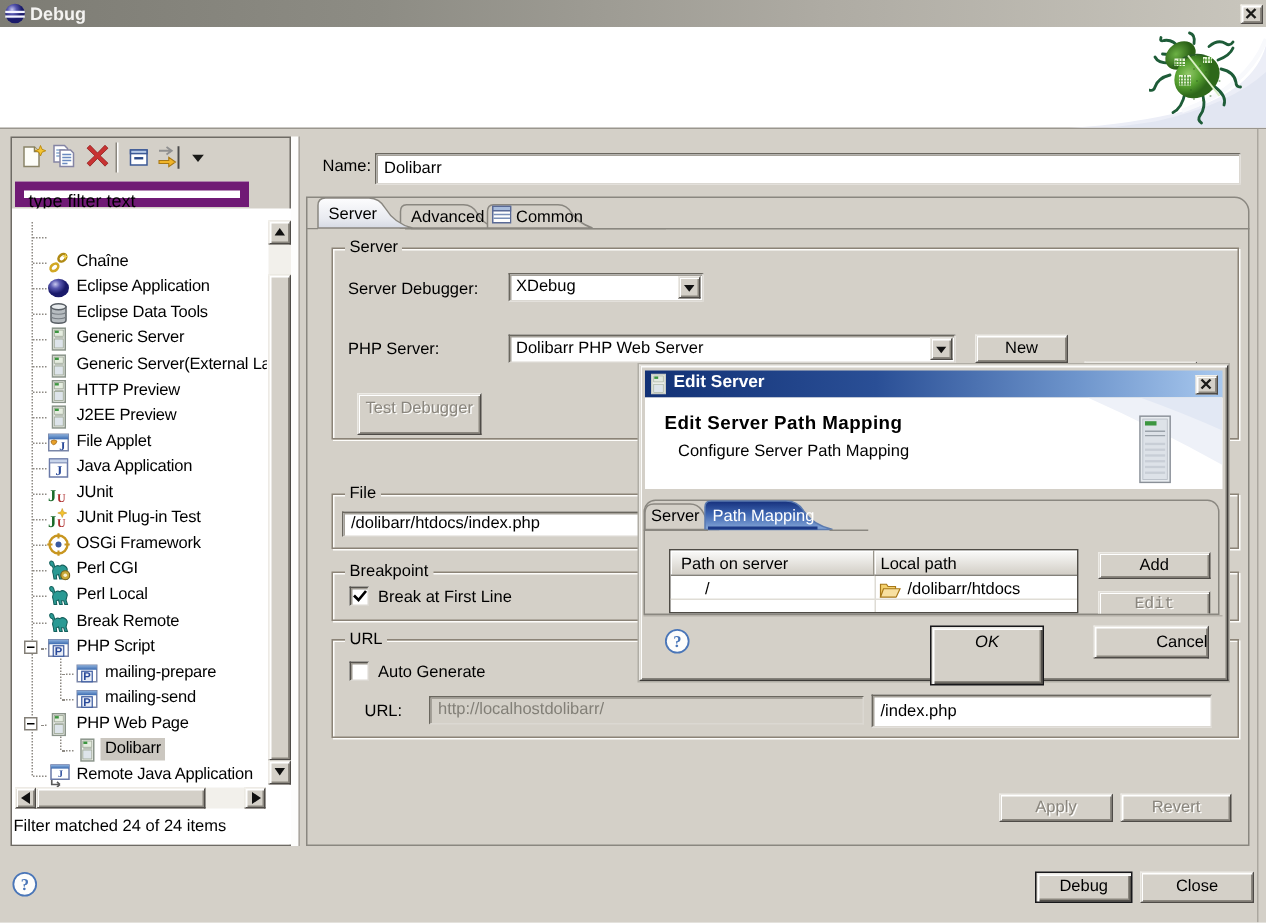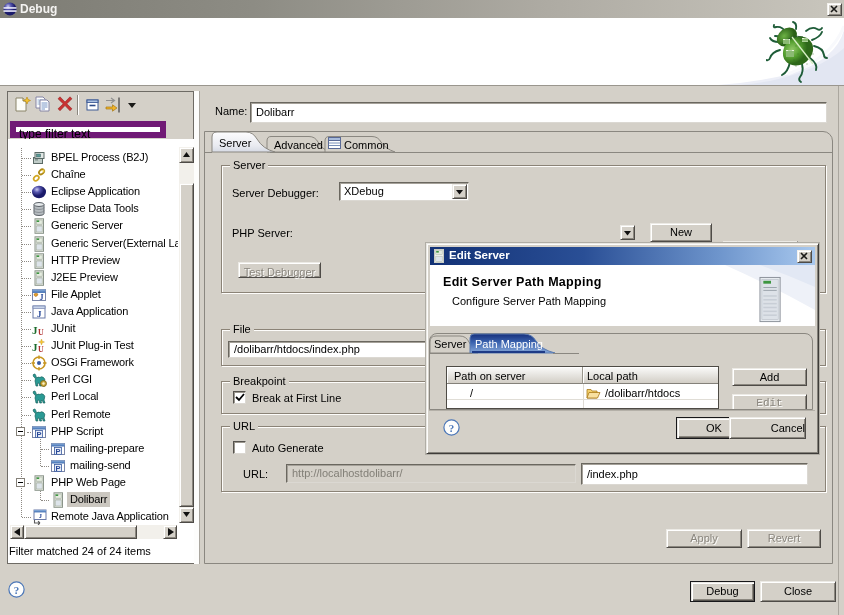--- a/index.html
+++ b/index.html
@@ -166,29 +166,21 @@
     <path d="M15 1.5 V16.5" stroke="#4a4a4a" stroke-width="1.3"></path>
     <path d="M2 4.5 H9.5 M7 2 L10.5 4.5 L7 7" stroke="#909090" stroke-width="1.2" fill="none"></path>
     <path d="M2 11 H8.5 L8.5 8.8 L13 12 L8.5 15.2 L8.5 13 L2 13 Z" fill="#f0b429" stroke="#a87814" stroke-width="0.7"></path>
   </svg>
   <svg class="abs" style="left:128px;top:103px;" width="8" height="6" viewBox="0 0 8 6">
       <path d="M0 0 L8 0 L4 5 Z" fill="#1a1a18"></path>
     </svg>
 
 <div class="fld abs" style="left:10px;top:121px;width:156px;height:17px;border:6px solid #701a75;box-shadow:none;padding:1px 3px;font-size:12px;line-height:13px;">type filter text</div>
 <div class="abs" style="left:8px;top:139px;width:186px;height:424px;background:#fff;"></div>
-<div class="dotv" style="left:21px;top:148px;height:369px;"></div><div class="dotv" style="left:40px;top:434px;height:32px;"></div><div class="dotv" style="left:40px;top:485px;height:15px;"></div><div class="doth" style="left:22px;top:158px;width:9px;"></div><div class="trow" style="left:8px;top:150px;width:170px;overflow:hidden;">
-      <svg class="abs" style="left:23px;top:0px;" width="16" height="16" viewBox="0 0 16 16">
-    <rect x="2.5" y="7.5" width="9" height="6" fill="#c0ccc8" stroke="#5a6a66"></rect>
-    <rect x="4" y="2.5" width="9" height="6" fill="#e2e8e6" stroke="#5a6a66"></rect>
-    <rect x="5.5" y="4" width="4" height="3" fill="#5a9a96" stroke="#3a5a58" stroke-width="0.5"></rect>
-    <rect x="4" y="9" width="3" height="1.6" fill="#8a9a96"></rect>
-      </svg>
-      <span class="tlbl" style="left:43px;">BPEL Process (B2J)</span>
-    </div><div class="doth" style="left:22px;top:175px;width:9px;"></div><div class="trow" style="left:8px;top:167px;width:170px;overflow:hidden;">
+<div class="dotv" style="left:21px;top:148px;height:369px;"></div><div class="dotv" style="left:40px;top:434px;height:32px;"></div><div class="dotv" style="left:40px;top:485px;height:15px;"></div><div class="doth" style="left:22px;top:158px;width:9px;"></div><div class="doth" style="left:22px;top:175px;width:9px;"></div><div class="trow" style="left:8px;top:167px;width:170px;overflow:hidden;">
       <svg class="abs" style="left:23px;top:0px;" width="16" height="16" viewBox="0 0 16 16">
     <g transform="rotate(-42 8 8)">
     <ellipse cx="3.8" cy="8.6" rx="2.9" ry="2.1" fill="none" stroke="#d2a824" stroke-width="1.7"></ellipse>
     <ellipse cx="12" cy="7.4" rx="2.9" ry="2.1" fill="none" stroke="#b08a14" stroke-width="1.7"></ellipse>
         </g>
     <path d="M12.5 2 L13 3.5 L14.5 4 L13 4.5 L12.5 6 L12 4.5 L10.5 4 L12 3.5 Z" fill="#f4d450"></path>
       </svg>
       <span class="tlbl" style="left:43px;">Chaîne</span>
     </div><div class="doth" style="left:22px;top:192px;width:9px;"></div><div class="trow" style="left:8px;top:184px;width:170px;overflow:hidden;">
       <svg class="abs" style="left:23px;top:0px;" width="16" height="16" viewBox="0 0 16 16">
@@ -282,21 +274,21 @@
       <span class="tlbl" style="left:43px;">Perl CGI</span>
     </div><div class="doth" style="left:22px;top:397px;width:9px;"></div><div class="trow" style="left:8px;top:389px;width:170px;overflow:hidden;">
       <svg class="abs" style="left:23px;top:0px;" width="16" height="16" viewBox="0 0 16 16">
     <path d="M2.5 4.5 Q1.5 2.5 3 2 Q4.5 1.8 4.8 3.5 L5.5 6 Q7 4.5 9 5.5 Q10.5 4 12.5 5.5 Q14.5 7 13.5 9 L13 11 L14 14 L12.2 14 L11.5 11.5 L10 11.5 L10.5 14 L8.8 14 L8 11 L6.5 11.5 L6.8 14 L5 14 L4.5 11 Q3.5 9 4.5 7 L4 5.5 Q3 5.5 2.5 4.5 Z" fill="#2a9a94" stroke="#14605c" stroke-width="0.7"></path>
       </svg>
       <span class="tlbl" style="left:43px;">Perl Local</span>
     </div><div class="doth" style="left:22px;top:415px;width:9px;"></div><div class="trow" style="left:8px;top:407px;width:170px;overflow:hidden;">
       <svg class="abs" style="left:23px;top:0px;" width="16" height="16" viewBox="0 0 16 16">
     <path d="M2.5 4.5 Q1.5 2.5 3 2 Q4.5 1.8 4.8 3.5 L5.5 6 Q7 4.5 9 5.5 Q10.5 4 12.5 5.5 Q14.5 7 13.5 9 L13 11 L14 14 L12.2 14 L11.5 11.5 L10 11.5 L10.5 14 L8.8 14 L8 11 L6.5 11.5 L6.8 14 L5 14 L4.5 11 Q3.5 9 4.5 7 L4 5.5 Q3 5.5 2.5 4.5 Z" fill="#2a9a94" stroke="#14605c" stroke-width="0.7"></path>
       </svg>
-      <span class="tlbl" style="left:43px;">Perl Remote</span>
+      <span class="tlbl" style="left:43px;">Break Remote</span>
     </div><div class="expander" style="left:16px;top:427px;"></div><div class="doth" style="left:27px;top:432px;width:4px;"></div><div class="trow" style="left:8px;top:424px;width:170px;overflow:hidden;">
       <svg class="abs" style="left:23px;top:0px;" width="16" height="16" viewBox="0 0 16 16">
     <rect x="1.5" y="2.5" width="13" height="11" fill="#fff" stroke="#7a86a8"></rect>
     <rect x="1.5" y="2.5" width="13" height="3" fill="url(#bluet)"></rect>
     <rect x="4.5" y="6.5" width="7" height="7" fill="#e8edf6" stroke="#3a5aa0" stroke-width="0.8"></rect>
     <text x="8" y="12.6" font-size="7.5" font-weight="bold" fill="#2a4a9a" text-anchor="middle" font-family="Liberation Sans">P</text>
       </svg>
       <span class="tlbl" style="left:43px;">PHP Script</span>
     </div><div class="doth" style="left:41px;top:449px;width:8px;"></div><div class="trow" style="left:8px;top:441px;width:170px;overflow:hidden;">
       <svg class="abs" style="left:42px;top:0px;" width="16" height="16" viewBox="0 0 16 16">
@@ -391,27 +383,28 @@
 <div class="grp abs" style="left:221px;top:165px;width:605px;height:128px;">
   <span>Server</span>
 </div>
 <span class="lbl abs" style="left:232px;top:187px;">Server Debugger:</span>
 <div class="fld abs" style="left:339px;top:182px;width:130px;height:19px;padding:2px 4px;line-height:13px;">XDebug</div>
 <div class="btn" style="left:452px;top:184px;width:15px;height:15px;"></div>
 <svg class="abs" style="left:456px;top:190px;" width="7" height="5">
       <path d="M0 0 L7 0 L3.5 4.5 Z" fill="#111"></path>
     </svg>
 <span class="lbl abs" style="left:232px;top:227px;">PHP Server:</span>
+<div class="fld abs" style="left:339px;top:223px;width:298px;height:19px;padding:2px 4px;line-height:13px;">Dolibarr PHP Web Server</div>
 <div class="btn" style="left:620px;top:225px;width:15px;height:15px;"></div>
 <svg class="abs" style="left:624px;top:231px;" width="7" height="5">
       <path d="M0 0 L7 0 L3.5 4.5 Z" fill="#111"></path>
     </svg>
 <div class="btn" style="left:650px;top:223px;width:62px;height:19px;line-height:17px;">New</div>
 <div class="btn" style="left:723px;top:223px;width:75px;height:19px;line-height:17px;margin-top:18px;">Configure...</div>
-<div class="btn dis" style="left:238px;top:262px;width:83px;height:16px;line-height:18px;">Test Debugger</div>
+<div class="btn dis" style="left:238px;top:262px;width:83px;height:28px;line-height:18px;">Test Debugger</div>
 
 <div class="grp abs" style="left:221px;top:329px;width:605px;height:37px;">
   <span>File</span>
 </div>
 <div class="fld abs" style="left:228px;top:341px;width:590px;height:17px;padding:1px 5px;line-height:13px;">/dolibarr/htdocs/index.php</div>
 
 <div class="grp abs" style="left:221px;top:381px;width:605px;height:33px;">
   <span>Breakpoint</span>
 </div>
 <div class="cb" style="left:233px;top:391px;"></div>
@@ -503,14 +496,14 @@
 <div class="btn" style="left:732px;top:368px;width:75px;height:18px;line-height:16px;">Add</div>
 <div class="abs" style="left:732px;top:394px;width:75px;height:15px;overflow:hidden;">
   <div class="btn dis" style="left:0;top:0;width:75px;height:18px;line-height:16px;font-family:Liberation Mono, monospace;">Edit</div>
 </div>
 
 <div class="abs" style="left:429px;top:410px;width:386px;height:37px;background:#d4d0c8;border-top:1px solid #b4b0a8;"></div>
 <svg class="abs" style="left:443px;top:419px;" width="17" height="17" viewBox="0 0 17 17">
   <circle cx="8.5" cy="8.5" r="7.6" fill="#fdfdfc" stroke="#4a76b8" stroke-width="1.2"></circle>
   <text x="8.5" y="12.5" font-size="11" font-weight="bold" fill="#4a76b8" text-anchor="middle" font-family="Liberation Serif">?</text>
 </svg>
-<div class="btn def" style="left:676px;top:417px;width:76px;height:22px;line-height:20px;">OK</div>
+<div class="btn def" style="left:620px;top:417px;width:76px;height:40px;line-height:20px;font-style:italic;">OK</div>
 <div class="btn" style="left:729px;top:417px;width:77px;height:22px;line-height:20px;text-align:right;">Cancel</div>
 <div class="abs" style="left:838px;top:86px;width:1px;height:529px;background:#aba79f;"></div></div>
 </body></html>

